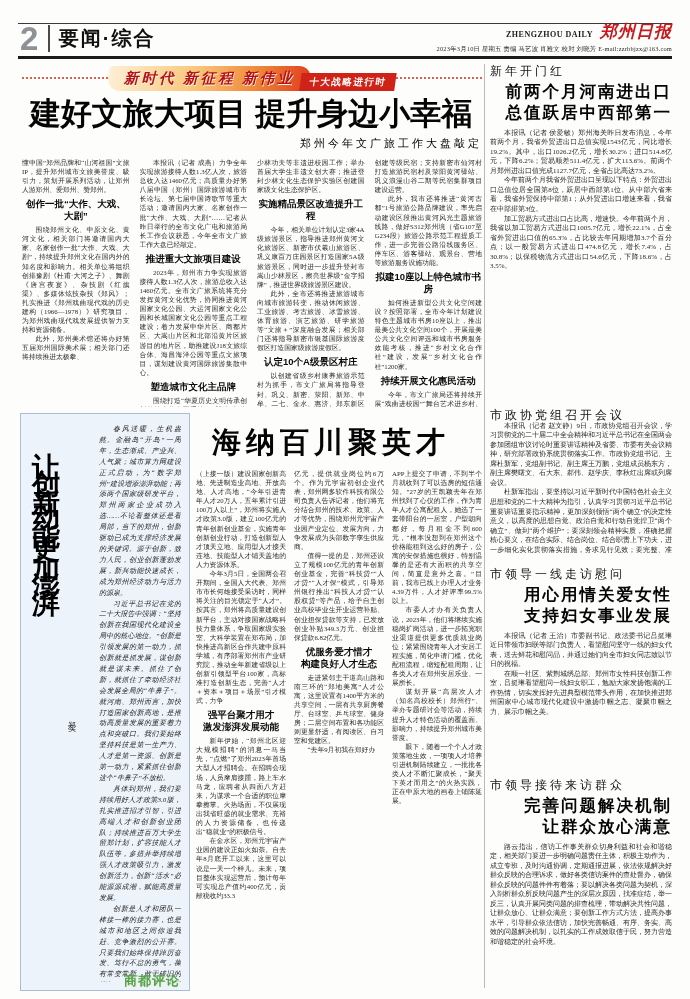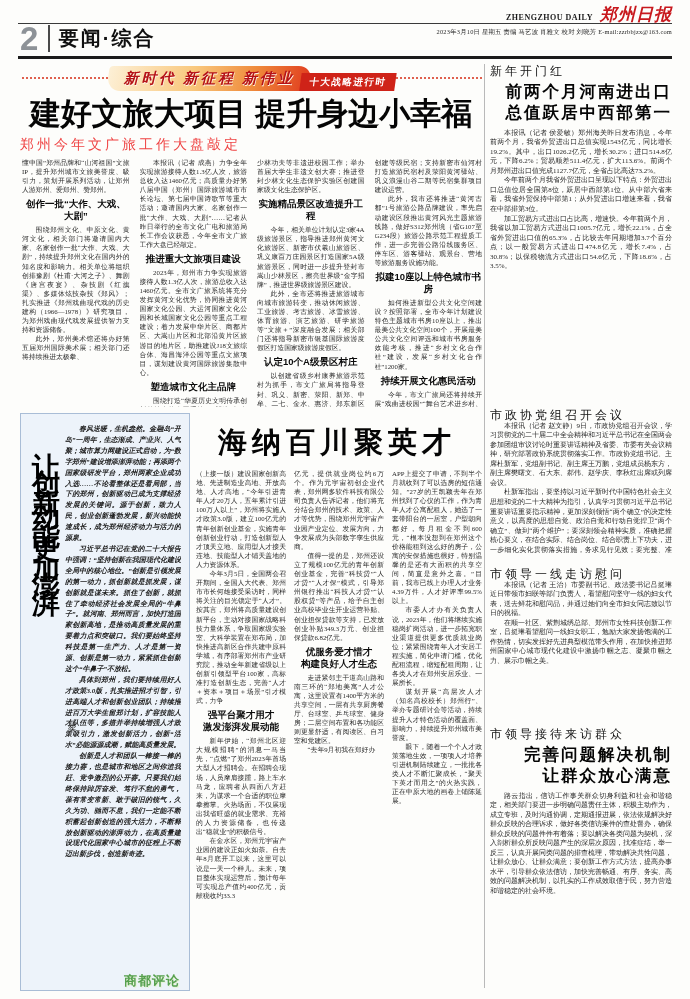--- a/index.html
+++ b/index.html
@@ -10,62 +10,62 @@
   .sans { font-family:"Liberation Sans","DejaVu Sans",sans-serif; }
 
   
   #rule-top { top:23px; left:18px; right:18px; height:1px; background:#3a3a3a; }
   #rule-thick { top:56px; left:18px; right:18px; height:2.5px; background:#1b1b1b; }
   #masthead { top:25px; left:20px; right:18px; height:30px; display:flex; justify-content:space-between; align-items:flex-end; }
   #mh-left { display:flex; align-items:center; }
   #page-no { font-size:33px; font-weight:bold; color:#8d9297; line-height:1; }
   #mh-div { width:1.5px; height:27px; background:#4a4a4a; margin:0 9px 0 10px; }
   #section { font-size:20px; font-weight:bold; color:#101010; letter-spacing:2px; }
-  #mh-right { text-align:center; padding-bottom:18px; }
+  #mh-right { text-align:center; padding-bottom:1px; }
   #mh-logos { display:flex; align-items:baseline; justify-content:flex-end; gap:7px; }
   #paper-en { font-size:8px; font-weight:bold; letter-spacing:0.5px; color:#1a1a1a; }
   #paper-cn { font-size:17px; font-weight:900; font-style:italic; color:#c8191e; letter-spacing:1px; }
   #dateline { font-size:6.4px; color:#2b2b2b; margin-top:2px; letter-spacing:0.2px; }
 
   
   #banner { top:63px; left:22px; width:460px; height:30px; display:flex; align-items:center; }
   .dotline { flex:1; border-top:2px dotted #df604e; height:0; }
   .ribbon { position:relative; height:25px; padding:0 16px; display:flex; align-items:center;
             background:linear-gradient(96deg,#fdf0d6 0%,#f9c87d 42%,#ef8a3b 72%,#e03a1e 100%);
             border-radius:4px 14px 4px 14px; transform:skewX(-8deg); }
   .slogan { transform:skewX(8deg); font-weight:900; font-style:italic; color:#b51218;
             font-size:14.5px; letter-spacing:3px; text-shadow:0.5px 0.5px 0 #fff6e6; white-space:nowrap; }
   .tag { background:#cf2318; color:#fff; font-size:9.5px; font-weight:bold; padding:2.5px 9px;
          transform:skewX(-8deg) translateY(4px); margin-left:-10px; letter-spacing:1.5px; white-space:nowrap; }
 
   
   #lead-headline { top:93px; left:20px; width:462px; text-align:center; font-size:31px; font-weight:900;
                    color:#050505; letter-spacing:0; white-space:nowrap; }
-  #lead-subhead { top:136px; left:20px; width:462px; text-align:left; font-size:14px; color:#ef4444; letter-spacing:3px; }
+  #lead-subhead { top:136px; left:20px; width:462px; text-align:right; font-size:11px; color:#000000; letter-spacing:3px; }
   .cols { display:flex; }
   #lead-cols { top:158px; left:22px; width:460px; height:249px; gap:10px; }
   .col { flex:1; overflow:hidden; }
   p.bp { font-size:6.8px; line-height:1.34; text-indent:2em; text-align:justify; color:#2a2a2a; }
   p.cont { text-indent:0; }
   h3.sub { font-size:9.5px; font-weight:bold; text-align:center; color:#0c0c0c; margin:4px 0 3px; white-space:pre-line; line-height:1.25; }
 
   
   #comment-box { top:413px; left:20px; width:170px; height:578px; background:#edf3fa;
                  border:1px solid #a9bdd6; padding:10px 8px 8px 8px; }
   #comment-title { position:absolute; left:8px; top:16px; writing-mode:vertical-rl; text-orientation:upright;
                    font-size:28px; font-weight:900; color:#000; letter-spacing:17px; line-height:1.2; }
   #comment-author { position:absolute; left:44px; top:300px; writing-mode:vertical-rl; text-orientation:upright;
                     font-size:8px; color:#333; letter-spacing:3px; }
-  #comment-body { margin-left:36px; height:100%; overflow:hidden;font-weight:bold; }
+  #comment-body { margin-left:70px; height:100%; overflow:hidden; }
   p.cp { font-size:7px; line-height:1.56; text-indent:2em; text-align:justify; font-style:italic; color:#222; }
   #comment-logo { position:absolute; right:9px; bottom:0; font-size:13px; font-weight:900; color:#56a04e;
                   text-shadow:1px 1px 0 #e8f3d9; letter-spacing:1px; }
 
   
-  #talent-headline { top:423px; left:194px; width:286px; text-align:center; font-size:29px; font-weight:900;
+  #talent-headline { top:423px; left:188px; width:286px; text-align:center; font-size:29px; font-weight:900;
                      color:#050505; letter-spacing:5px; white-space:nowrap; }
   #talent-cols { top:469px; left:196px; width:286px; height:524px; gap:8px; }
   #talent-cols p.bp { font-size:6.8px; }
 
   
   #right-divider { left:484px; top:64px; width:1px; height:924px; background:#b9b9b9; }
   #right-col { left:490px; top:64px; width:182px; }
   .kicker { font-size:12px; text-align:left; letter-spacing:3px; color:#141414; line-height:14px; }
   .rhead { font-size:16.5px; font-weight:900; text-align:right; line-height:1.3; letter-spacing:2px;
            color:#050505; white-space:pre-line; margin:3px 0 5px; }
@@ -197,20 +197,22 @@
   <article id="rb">
     <div class="kicker">市政协党组召开会议</div>
     <div class="rbody">
       <p>本报讯（记者 赵文静）9日，市政协党组召开会议，学习贯彻党的二十届二中全会精神和习近平总书记在全国两会参加团组审议讨论时重要讲话精神及省委、市委有关会议精神，研究部署政协系统贯彻落实工作。市政协党组书记、主席杜新军，党组副书记、副主席王万鹏，党组成员杨东方，副主席樊曙文、石大东、郝伟、赵学庆、李秋红出席或列席会议。</p>
       <p>杜新军指出，要坚持以习近平新时代中国特色社会主义思想和党的二十大精神为指引，认真学习贯彻习近平总书记重要讲话重要指示精神，更加深刻领悟“两个确立”的决定性意义，以高度的思想自觉、政治自觉和行动自觉捍卫“两个确立”、做到“两个维护”；要深刻领会精神实质，准确把握核心要义，在结合实际、结合岗位、结合职责上下功夫，进一步细化实化贯彻落实措施，务求见行见效；要完整、准确、全面贯彻新发展理念，找准为高质量发展贡献力量的着力点，科学谋划好政协工作，不断提高深度协商议政水平，更好发挥政协专门协商机构作用。</p>
     </div>
   </article>
 
   <article id="rc">
     <div class="kicker">市领导一线走访慰问</div>
+    <h2 class="rhead sans">用心用情关爱女性
+支持妇女事业发展</h2>
     <div class="rbody">
       <p>本报讯（记者 王治）市委副书记、政法委书记吕挺琳近日带领市妇联等部门负责人，看望慰问坚守一线的妇女代表，送去鲜花和慰问品，并通过她们向全市妇女同志致以节日的祝福。</p>
       <p>在顺一社区、紫荆城绣总部、郑州市女性科技创新工作室，吕挺琳看望慰问一线妇女职工，勉励大家发扬饱满的工作热情，切实发挥好先进典型模范带头作用，在加快推进郑州国家中心城市现代化建设中激扬巾帼之志、凝聚巾帼之力、展示巾帼之美。</p>
 
     </div>
   </article>
 
   <article id="rd">
     <div class="kicker">市领导接待来访群众</div>
     <h2 class="rhead sans">完善问题解决机制

